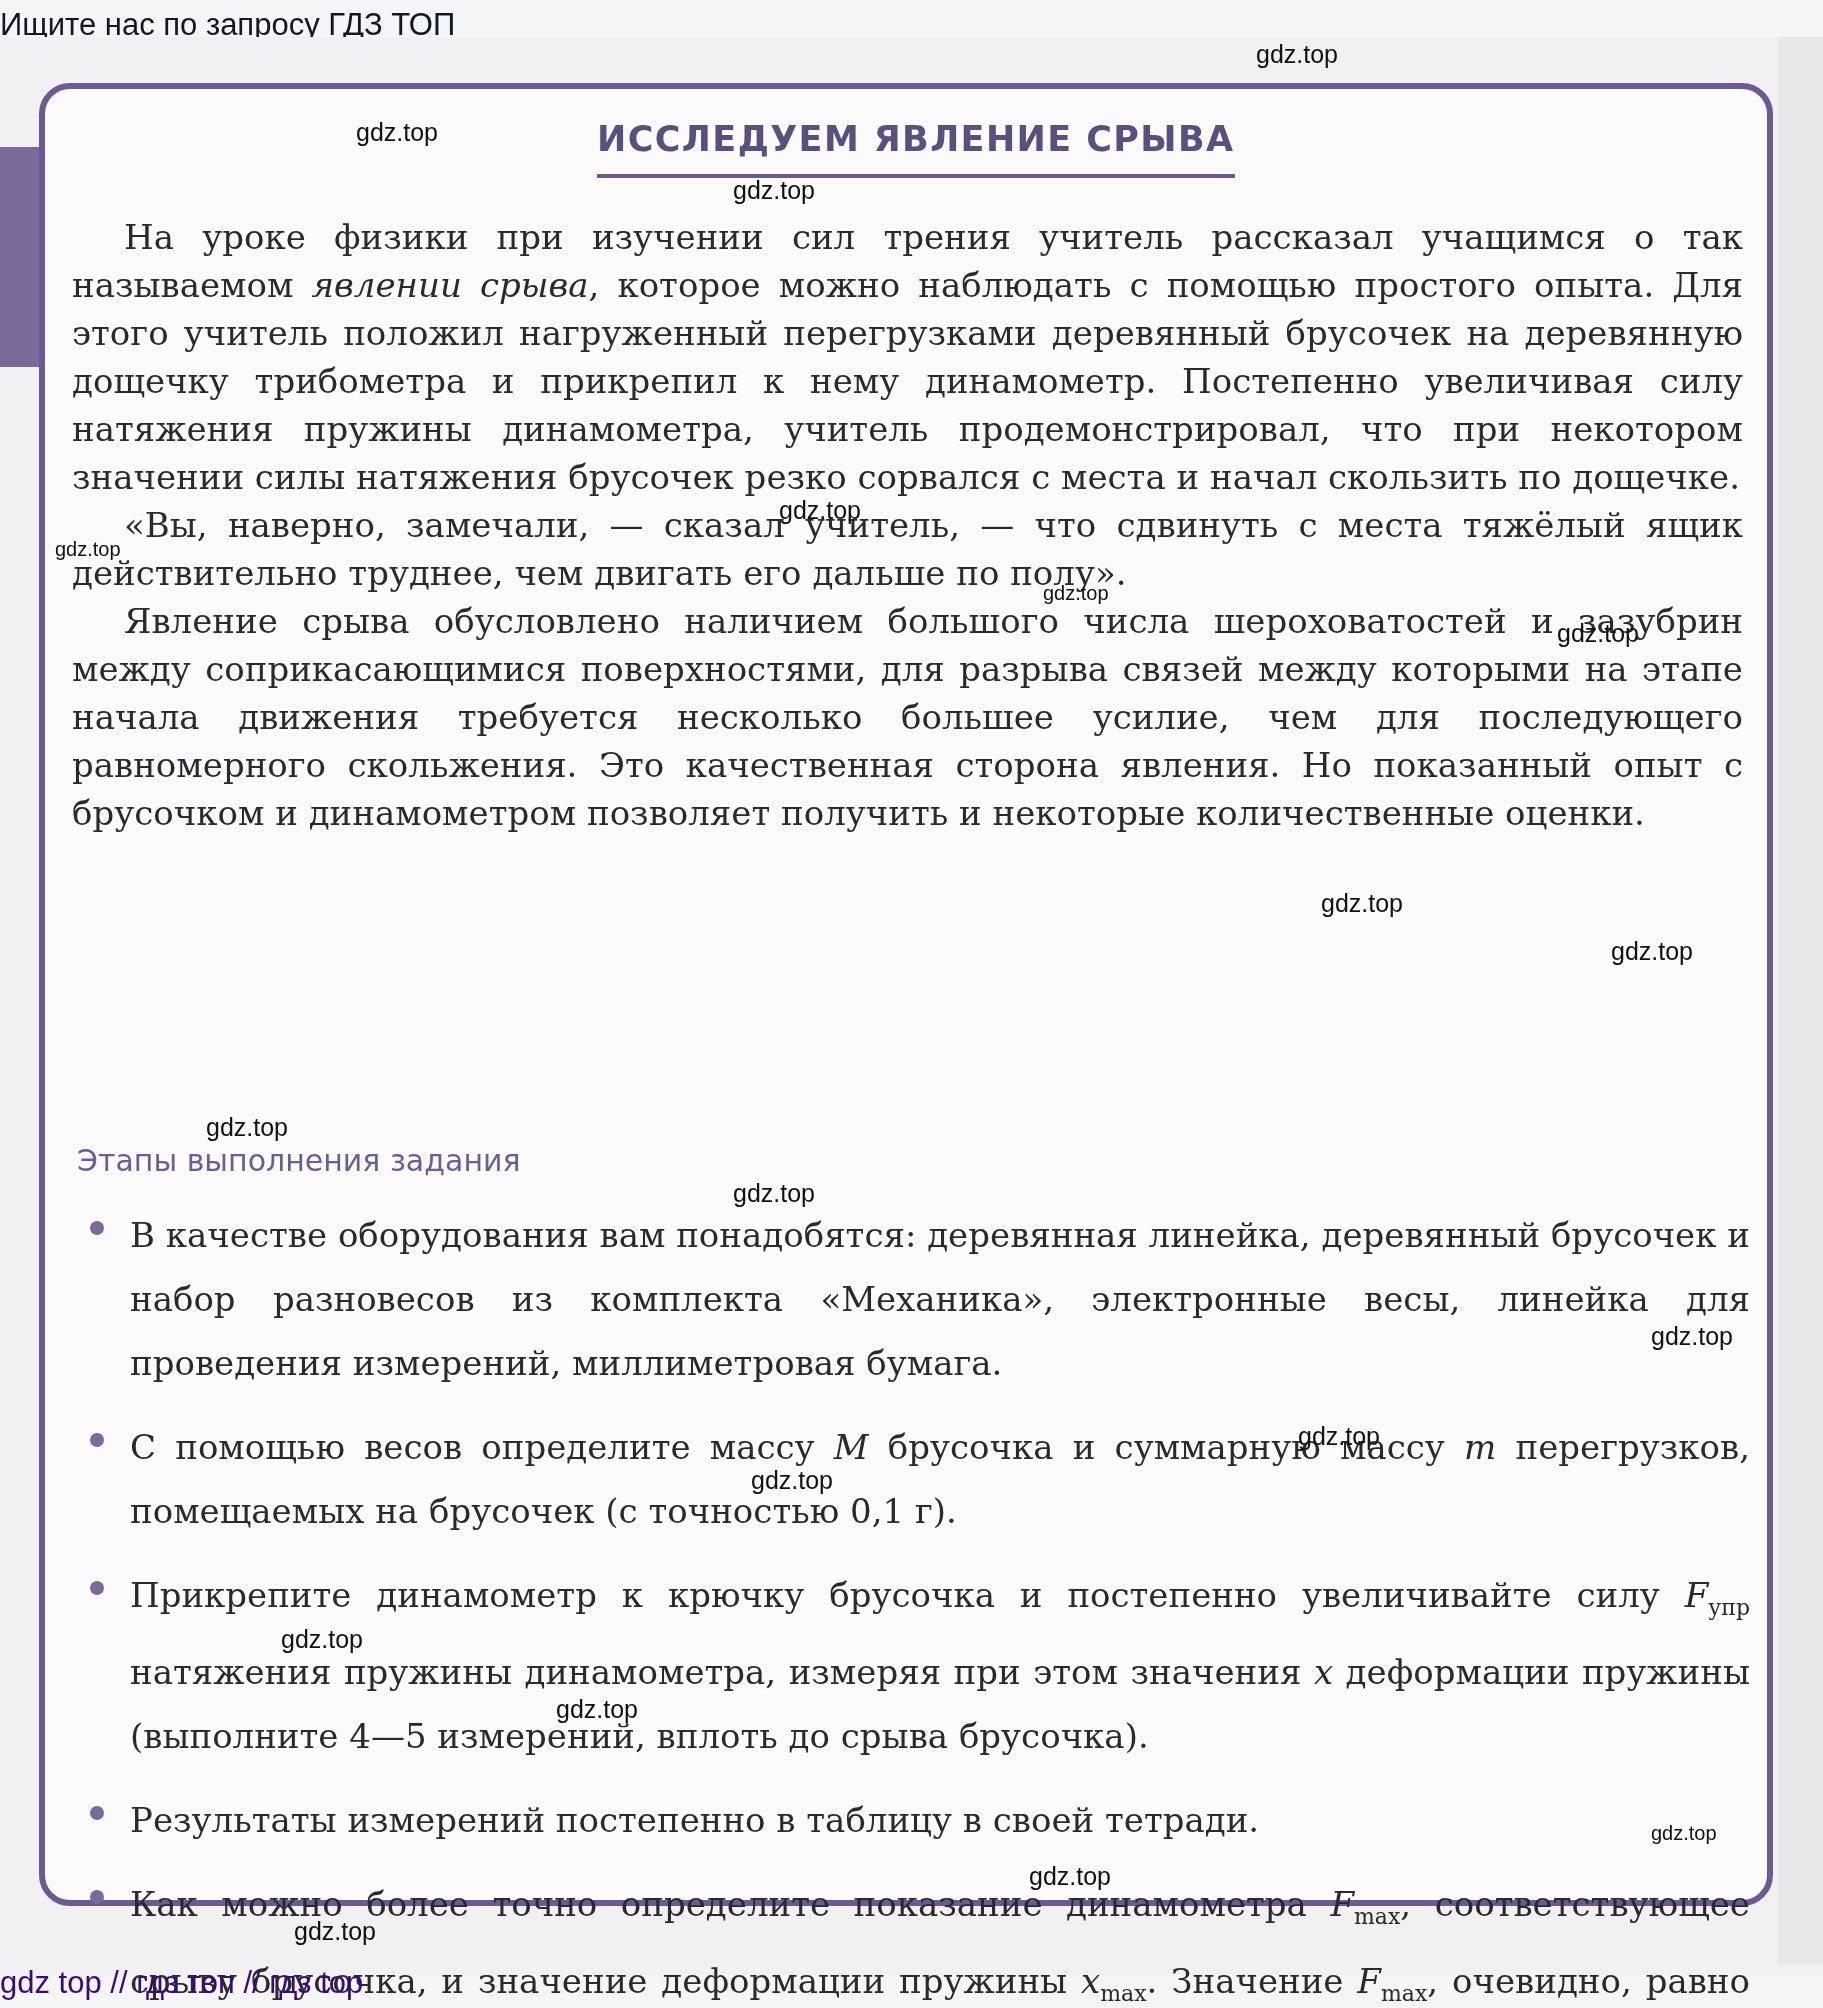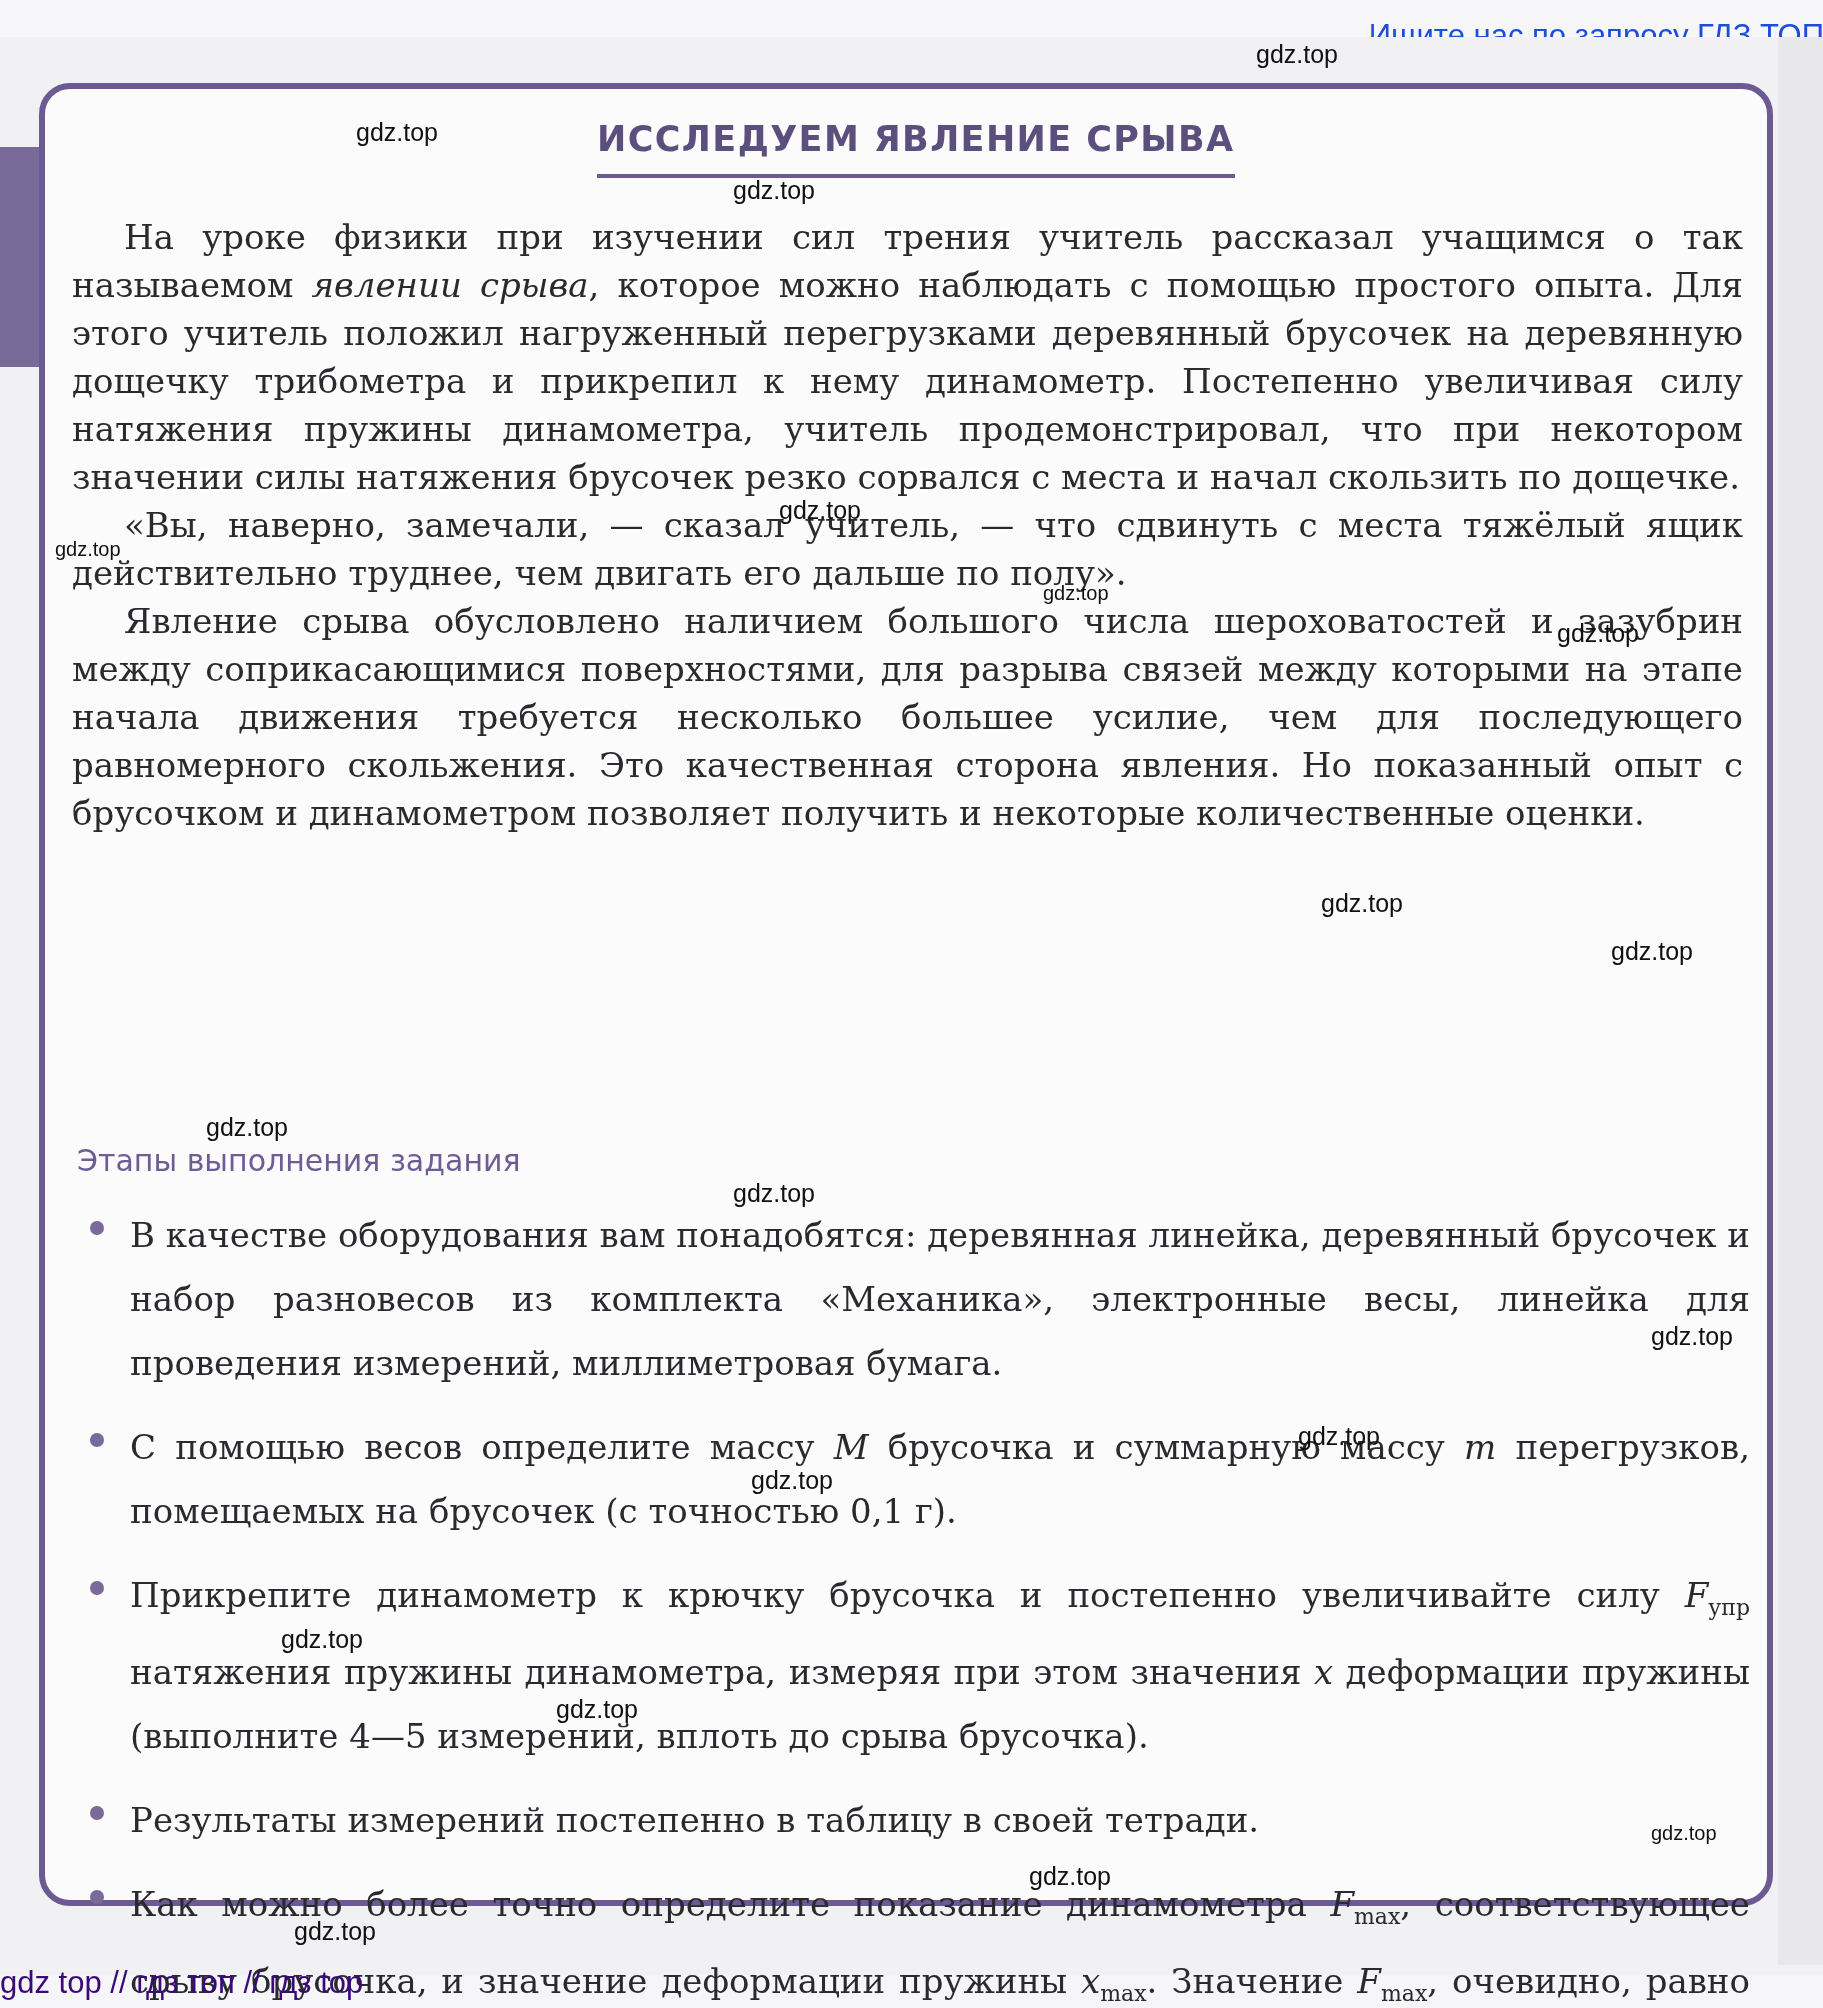--- a/index.html
+++ b/index.html
@@ -3,23 +3,23 @@
 <meta charset="utf-8">
 <style>
   html, body { margin:0; padding:0; }
   body {
     width:1824px; height:2008px; position:relative; overflow:hidden;
     background:#f6f5f8;
     font-family:"DejaVu Serif", serif;
     color:#2a2a2e;
   }
   .top-banner {
-    position:absolute; top:0; left:0; width:100%; text-align:right;
-    font-family:"Liberation Sans", sans-serif; font-size:31px; color:#1d4ed8;
-    line-height:37px; padding-top:17px;
+    position:absolute; top:0; left:0; width:100%; text-align:left;
+    font-family:"Liberation Sans", sans-serif; font-size:31px; color:#0f172a;
+    line-height:37px; padding-top:6px;
   }
   .page-strip {
     position:absolute; top:37px; left:0; width:1824px; height:1938px;
     background:#f1f0f3;
   }
   .left-tab {
     position:absolute; left:0; top:147px; width:44px; height:220px; background:#7a6a9a;
   }
   .right-edge {
     position:absolute; right:0; top:37px; width:46px; height:1928px; background:#e8e7ea;

